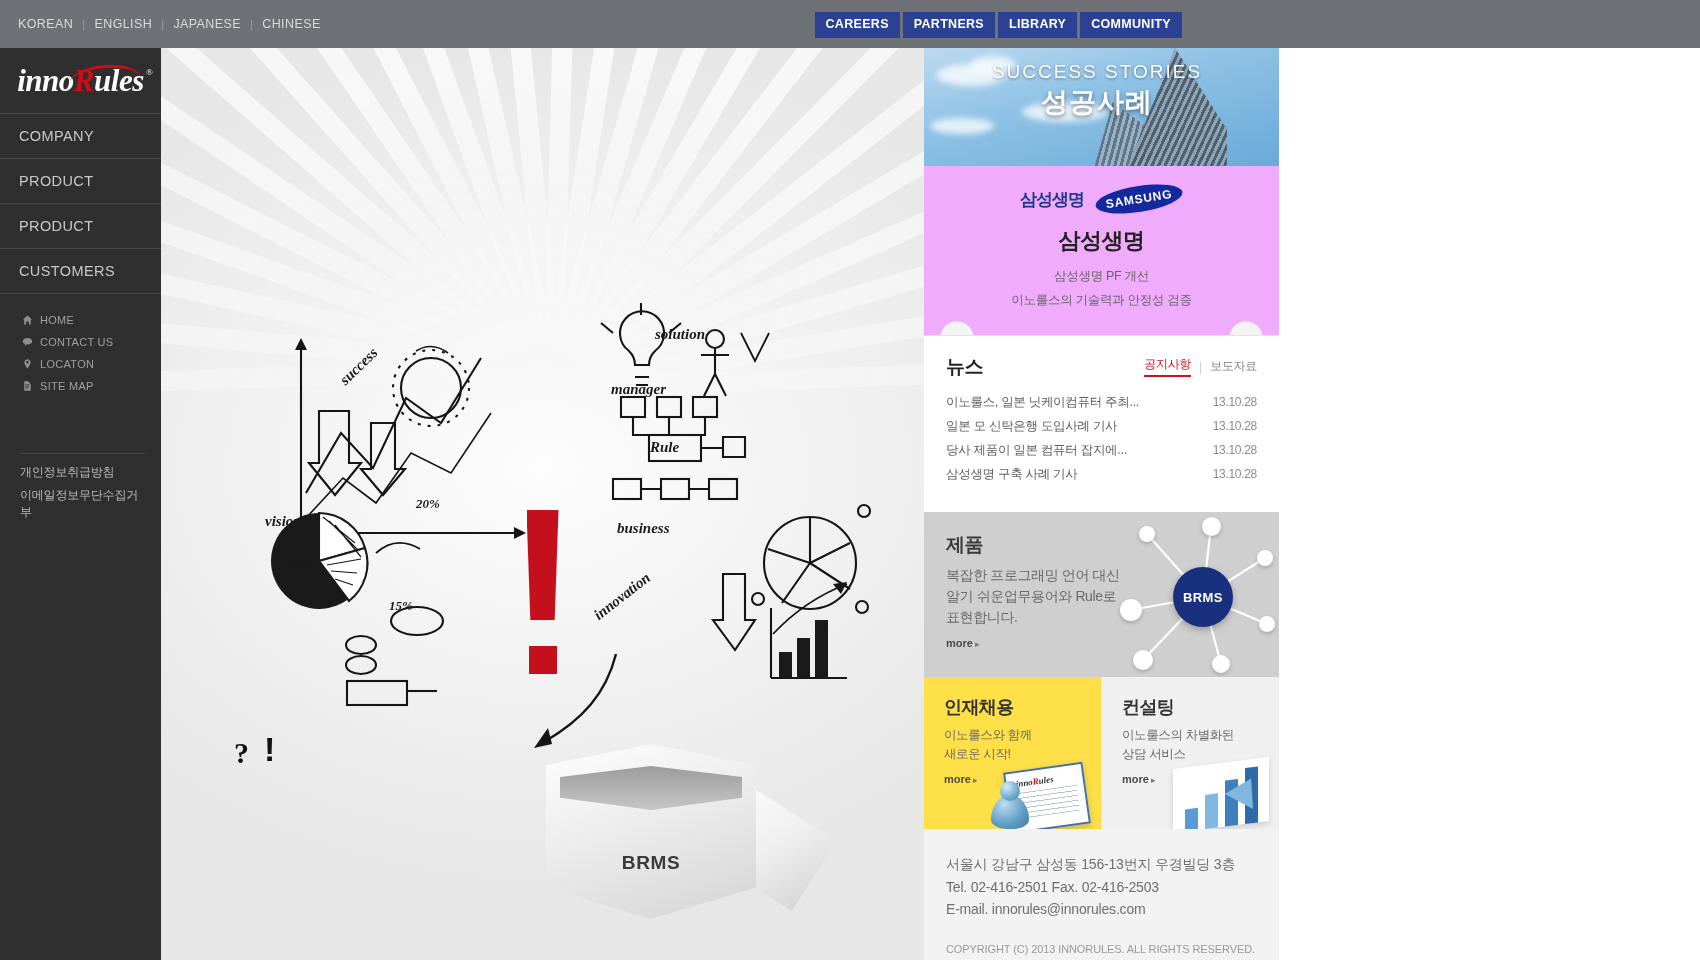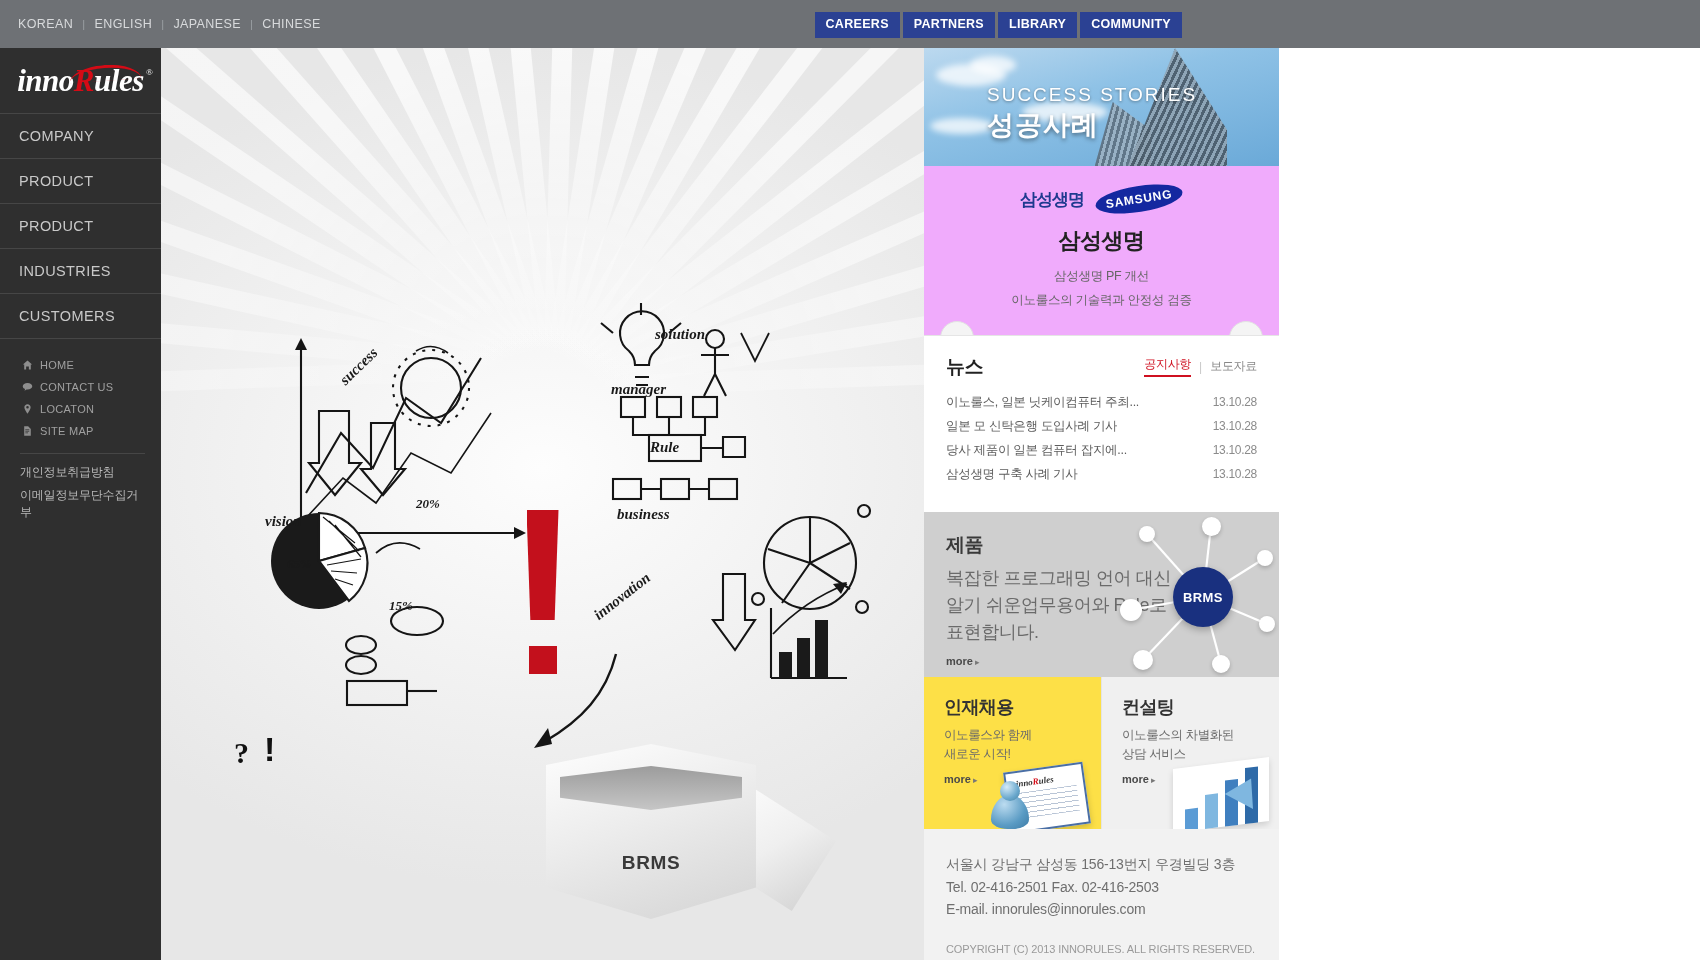--- a/index.html
+++ b/index.html
@@ -164,21 +164,21 @@
     background: repeating-linear-gradient(115deg, #4a5a68 0 3px, #8fa3b3 3px 6px);
     clip-path: polygon(52% 0%, 100% 66%, 100% 100%, 6% 100%);
     opacity: .92;
   }
   #tower2 {
     position: absolute; right: 128px; bottom: -6px; width: 58px; height: 70px;
     background: repeating-linear-gradient(105deg, #5b6b79 0 3px, #9db0bf 3px 6px);
     clip-path: polygon(34% 0%, 100% 40%, 100% 100%, 0% 100%);
     opacity: .85;
   }
-  #photo-cap { position: absolute; right: 72px; top: 36px; text-align: left; width: 220px; }
+  #photo-cap { position: absolute; right: 72px; top: 13px; text-align: center; width: 220px; }
   #ss-en {
     font-size: 19px; color: #fff; letter-spacing: 2px;
     text-shadow: 0 1px 3px rgba(0,0,0,.4); font-weight: 300;
   }
   #ss-ko {
     font-size: 27px; color: #fff; font-weight: bold; margin-top: 1px;
     text-shadow: 0 2px 4px rgba(0,0,0,.45); letter-spacing: 1px;
   }
 
   
@@ -217,21 +217,21 @@
     letter-spacing: -0.3px;
   }
   .newsrow .nt { white-space: nowrap; overflow: hidden; text-overflow: ellipsis; max-width: 228px; }
   .newsrow .nd { color: #8b8b8b; font-size: 12px; flex: 0 0 auto; padding-left: 8px; }
 
   
   #product {
     background: #cfcfcf; height: 165px; padding: 20px 22px; position: relative; overflow: hidden;
   }
   #prod-title { font-size: 19px; font-weight: bold; color: #3a3a3a; letter-spacing: -0.5px; }
-  #prod-desc { font-size: 18px; color: #6a6a6a; line-height: 1.5; margin-top: 7px; letter-spacing: -0.4px; }
+  #prod-desc { font-size: 14px; color: #6a6a6a; line-height: 1.5; margin-top: 7px; letter-spacing: -0.4px; }
   .more { font-size: 11px; font-weight: bold; color: #4a4a4a; margin-top: 9px; cursor: pointer; display: inline-block; }
   .more .tri { color: #777; font-size: 9px; margin-left: 2px; }
   #net { position: absolute; right: 0; top: 0; width: 210px; height: 165px; }
   #brms-node {
     position: absolute; left: 104px; top: 55px; width: 60px; height: 60px; border-radius: 50%;
     background: #19307f; color: #fff; display: flex; align-items: center; justify-content: center;
     font-size: 13px; font-weight: bold; letter-spacing: .4px;
     box-shadow: 0 3px 7px rgba(0,0,0,.25);
   }
   .nnode {
@@ -317,21 +317,20 @@
     <div class="logo-wrap">
       <span class="logo-text">inno</span><span class="logo-text logo-r">R</span><span class="logo-text">ules</span>
       <span class="logo-tm">®</span>
       <span class="logo-swoosh"></span>
     </div>
   </div>
 
   <div class="navitem">COMPANY</div>
   <div class="navitem">PRODUCT</div>
   <div class="navitem">PRODUCT</div>
-  <div class="navitem">INDUSTRIES</div>
   <div class="navitem">CUSTOMERS</div>
 
   <div id="subnav">
     <div class="subitem">
       <svg class="sicon" viewBox="0 0 12 12">
           <path d="M6 1 1 5.4h1.4V11h2.1V7.6h3V11h2.1V5.4H11z"></path>
         </svg>
       <span>HOME</span>
     </div>
     <div class="subitem">
@@ -470,21 +469,21 @@
 
   <svg class="sketch" style="left:345px; top:600px; width:140px; height:110px;" viewBox="0 0 140 110">
     <path d="M110 6 C100 46 76 72 38 94" stroke-width="2.4"></path>
     <path d="M28 100 l18 -4 l-4 -16 z" fill="#151515" stroke="none"></path>
   </svg>
 
   <span class="sk-label" style="left:175px; top:310px; transform:rotate(-44deg);">success</span>
   <span class="sk-label" style="left:494px; top:278px;">solution</span>
   <span class="sk-label" style="left:450px; top:333px;">manager</span>
   <span class="sk-label" style="left:489px; top:391px;">Rule</span>
-  <span class="sk-label" style="left:456px; top:458px;">business</span>
+  <span class="sk-label" style="left:456px; top:472px;">business</span>
   <span class="sk-label" style="left:104px; top:465px;">vision</span>
   <span class="sk-label" style="left:428px; top:540px; transform:rotate(-38deg);">innovation</span>
   <span class="sk-label" style="left:255px; top:448px; font-size:13px;">20%</span>
   <span class="sk-label" style="left:126px; top:508px; font-size:13px;">65%</span>
   <span class="sk-label" style="left:228px; top:550px; font-size:13px;">15%</span>
 
   <div id="excl-bar"></div>
   <div id="excl-dot"></div>
 
   <span id="q-mark">?</span>

